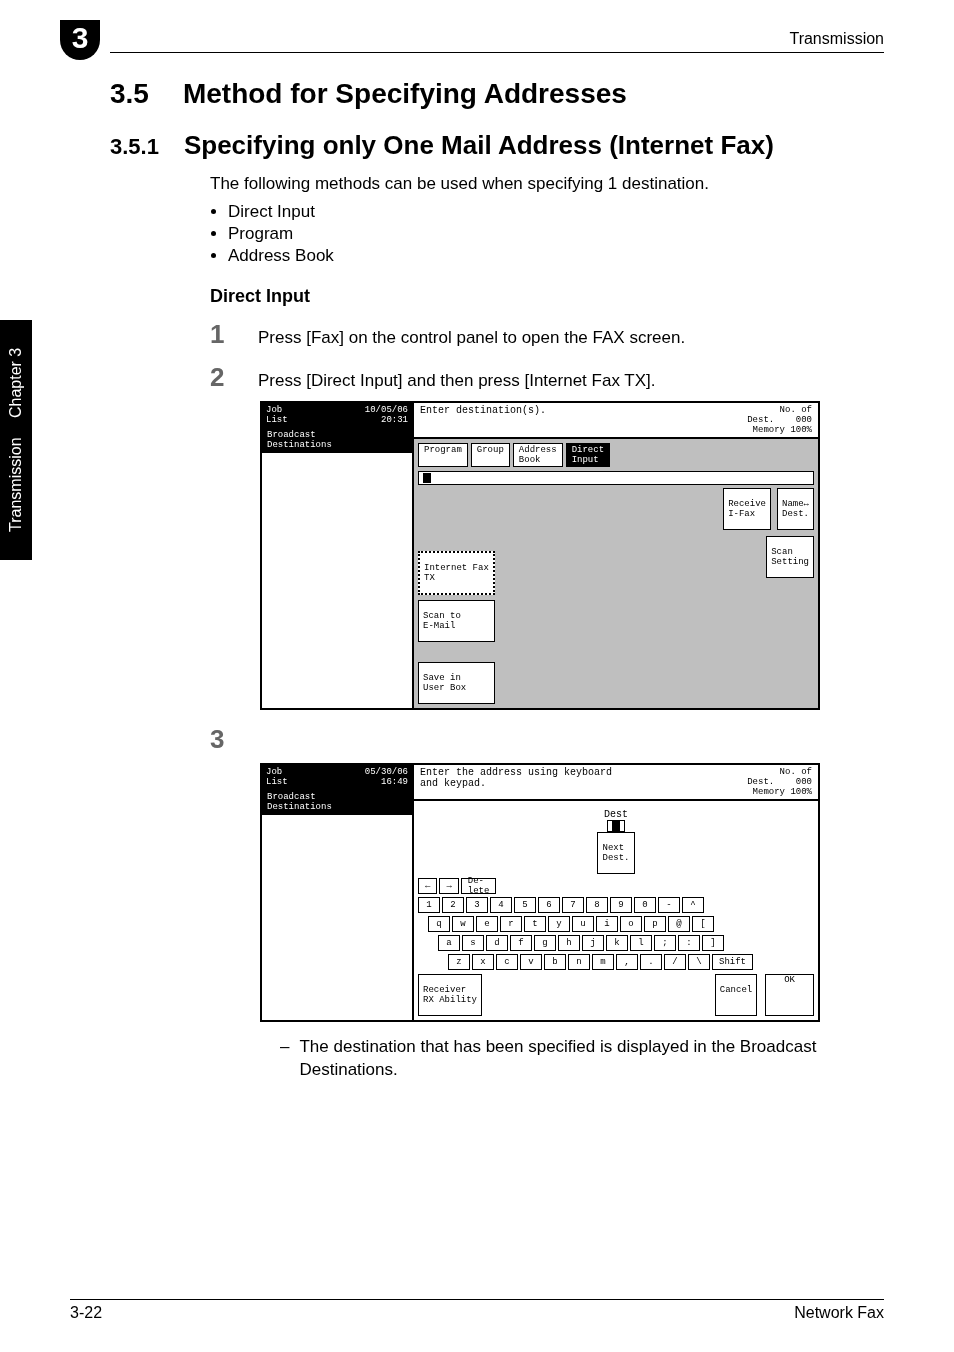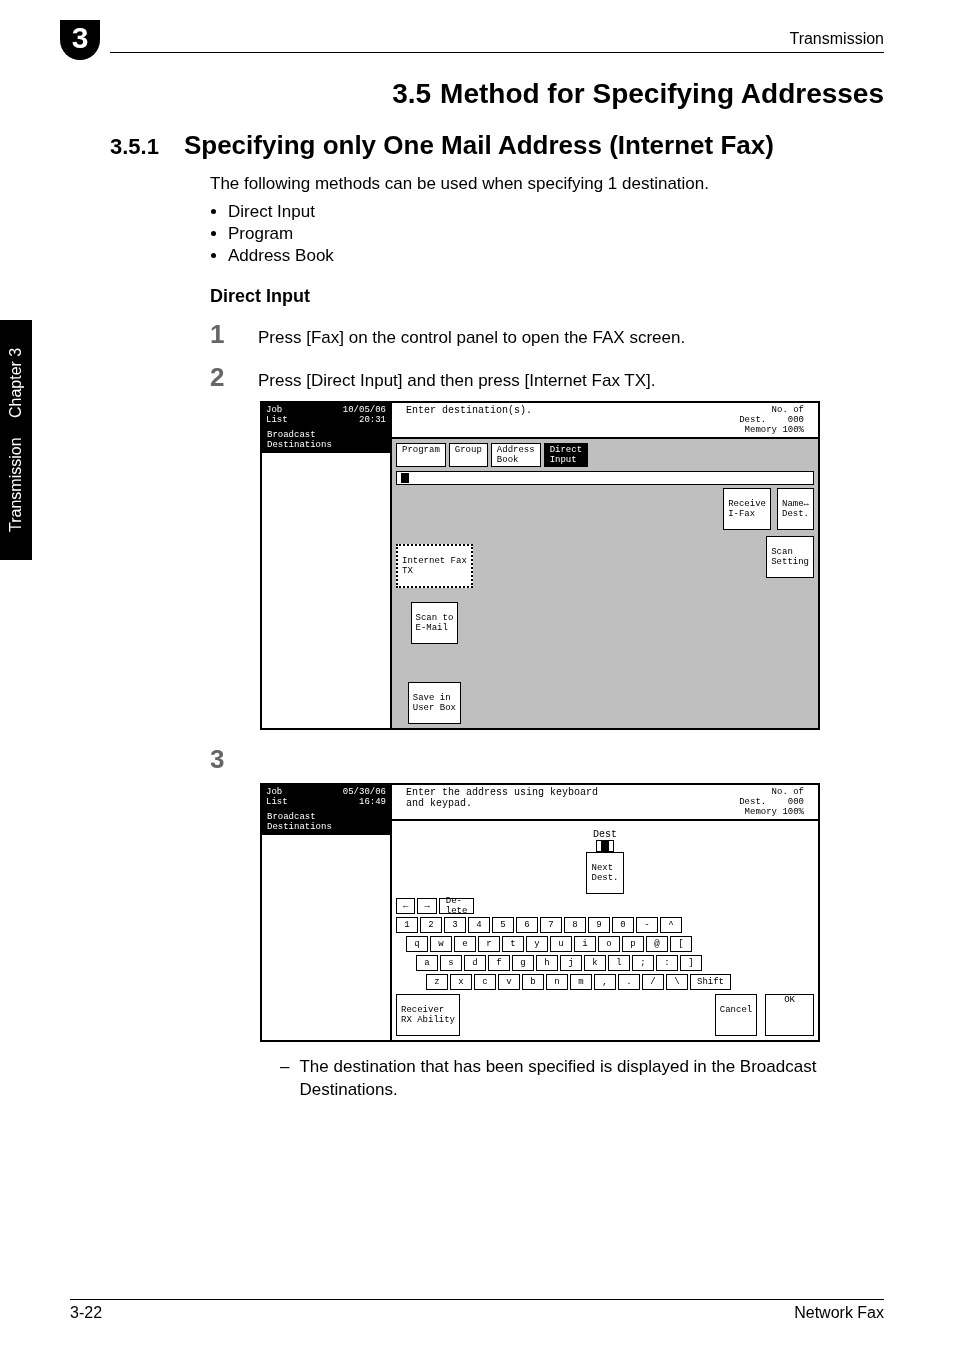--- a/index.html
+++ b/index.html
@@ -57,24 +57,23 @@
     transform: rotate(180deg);
     display: flex;
     align-items: center;
     justify-content: center;
     font-size: 16px;
     gap: 20px;
     white-space: nowrap;
   }
   .h1-row {
     display: flex;
-    gap: 9px;
+    gap: 34px;
     align-items: baseline;
     margin-top: 25px;
-    justify-content: flex-end;
   }
   .h1-num { font-size: 28px; font-weight: bold; }
   .h1-text { font-size: 28px; font-weight: bold; }
   .body-para {
     margin: 12px 0 20px 100px;
     font-size: 17px;
     line-height: 1.35;
     max-width: 700px;
   }
   .h2-row {
@@ -125,42 +124,42 @@
   .screen {
     width: 560px;
     margin: 6px 0 14px 150px;
     border: 2px solid #000;
     background: #fff;
     font-family: "Courier New", monospace;
     font-size: 10px;
   }
   .scr-flex { display: flex; }
   .scr-left {
-    width: 130px;
+    width: 152px;
     display: flex;
     flex-direction: column;
     border-right: 2px solid #000;
   }
   .scr-right {
     flex: 1;
     display: flex;
     flex-direction: column;
     background: #bfbfbf;
   }
   .blackbar {
     background: #000;
     color: #fff;
     padding: 2px 4px;
     display: flex;
     justify-content: space-between;
     font-size: 9px;
   }
   .top-status {
     background: #fff;
-    padding: 2px 14px;
+    padding: 2px 6px;
     display: flex;
     justify-content: space-between;
     border-bottom: 2px solid #000;
   }
   .top-status-r { text-align: right; font-size: 9px; white-space: pre; }
   .grey-area {
     flex: 1;
     padding: 4px;
     background: #bfbfbf;
   }
@@ -200,23 +199,22 @@
     font-size: 9px;
     white-space: nowrap;
   }
   .small-btn.highlight {
     background: #fff;
     border: 2px dotted #000;
   }
   .side-options {
     display: flex;
     flex-direction: column;
-    gap: 14px;
-    margin-top: 8px;
-    align-items: center;
+    gap: 5px;
+    margin-top: 15px;
   }
   .destlabel {
     background: #000;
     color: #fff;
     padding: 3px 5px;
     font-size: 9px;
     white-space: pre;
   }
   .filler { flex:1; }
   .dest-field {

